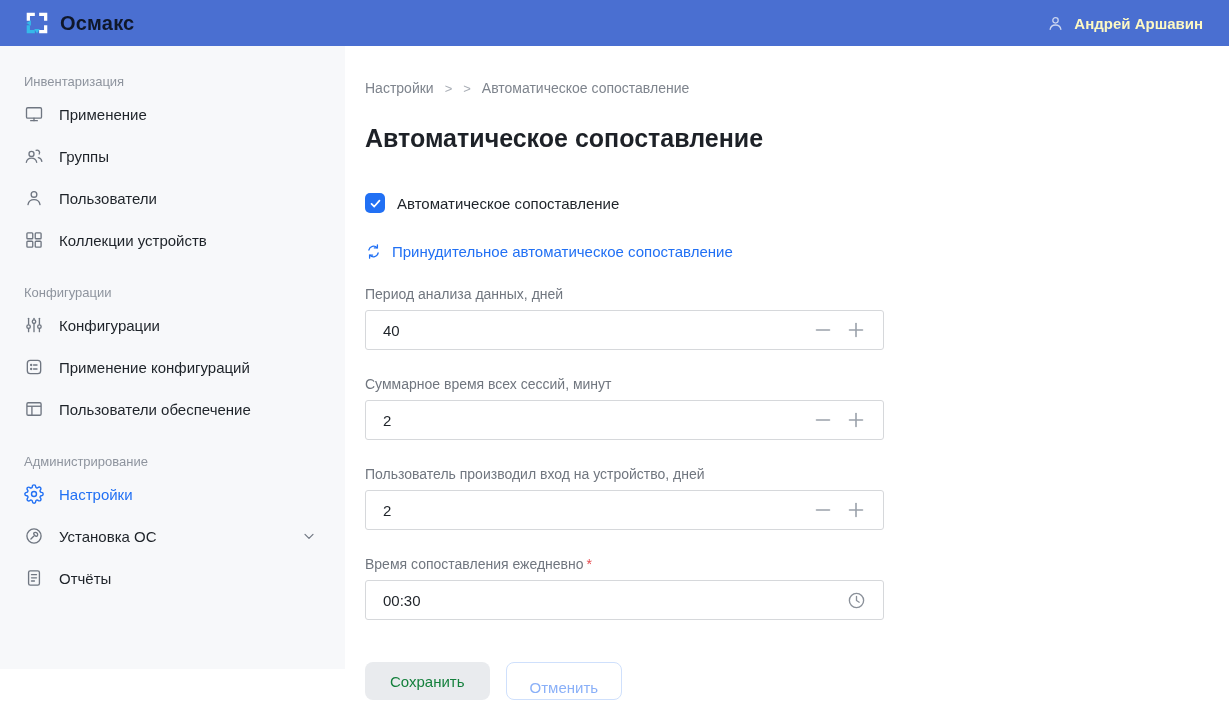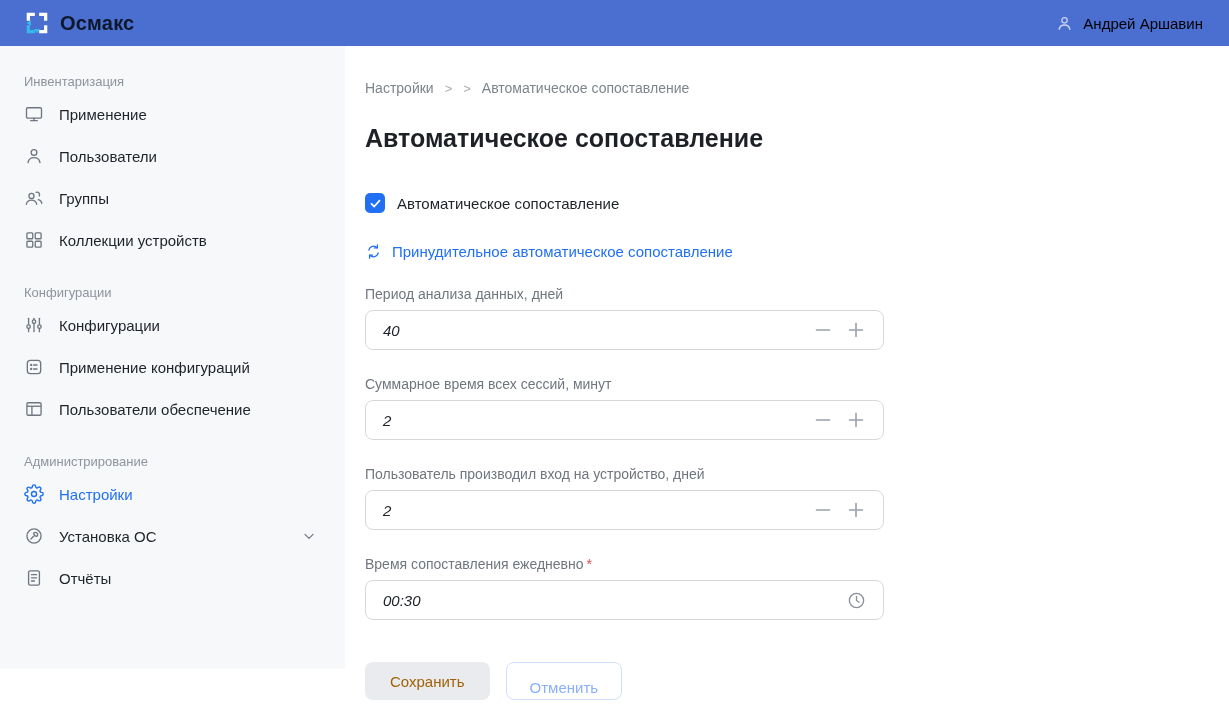--- a/index.html
+++ b/index.html
@@ -7,21 +7,21 @@
   body { font-family: "Liberation Sans", sans-serif; background: #fff; color: #1e2329; }
 
   
   .topbar {
     height: 46px; background: #4a6fd1; display: flex; align-items: center;
     justify-content: space-between; padding: 0 26px 0 24px;
   }
   .brand { display: flex; align-items: center; gap: 10px; cursor: pointer; }
   .brand-title { color: #0f172a; font-size: 20px; font-weight: 700; letter-spacing: .2px; }
   .user { display: flex; align-items: center; gap: 9px; cursor: pointer; }
-  .user-name { color: #000000; font-size: 15px; font-weight: 400; }
+  .user-name { color: #fef9c3; font-size: 15px; font-weight: 700; }
 
   
   .layout { display: flex; height: 623px; }
 
   
   .sidebar { width: 345px; background: #f7f8fa; padding-top: 6px; flex: none; }
   .nav-title {
     color: #8e949e; font-size: 13px; margin: 24px 24px 4px; 
   }
   .nav-title:first-child { margin-top: 22px; }
@@ -50,31 +50,31 @@
   .force-link {
     display: flex; align-items: center; gap: 10px; margin-top: 30px;
     color: #2170f4; font-size: 15px; cursor: pointer; width: max-content;
   }
 
   .field { margin-top: 26px; width: 519px; }
   .field:first-of-type { margin-top: 28px; }
   .field-label { font-size: 14px; color: #70767f; margin-bottom: 8px; }
   .req { color: #e5484d; margin-left: 3px; }
   .input {
-    height: 40px; border: 1px solid #d6d8db; border-radius: 8px; background: #fff;
-    display: flex; align-items: center; padding: 16px 17px; cursor: text; font-style: italic;
+    height: 40px; border: 1px solid #d6d8db; border-radius: 3px; background: #fff;
+    display: flex; align-items: center; padding: 16px 17px; cursor: text;
   }
   .ival { flex: 1; font-size: 15px; color: #1e2329; }
   .step-btn { color: #9aa1aa; display: flex; align-items: center; cursor: pointer; }
   .step-btn + .step-btn { margin-left: 13px; }
   .clock { color: #8a9099; display: flex; align-items: center; cursor: pointer; }
 
   .buttons { display: flex; gap: 16px; margin-top: 42px; }
   button { font-family: "Liberation Sans", sans-serif; font-size: 15px; height: 38px; border-radius: 8px; }
-  .btn-save { background: #e9ebee; color: #a16207; border: none; padding: 0 25px; }
+  .btn-save { background: #e9ebee; color: #15803d; border: none; padding: 0 25px; }
   .btn-cancel { background: #fff; color: #8ab0f8; border: 1px solid #cfe0fc; padding: 16px 23px; cursor: pointer; }
 
   svg { display: block; }
 </style>
 </head>
 <body>
 
 <header class="topbar">
   <div class="brand">
     <span>
@@ -112,37 +112,37 @@
           <line x1="12" y1="17" x2="12" y2="20"></line>
           <line x1="8" y1="20" x2="16" y2="20"></line>
         </svg>
       </span>
       <span class="nlabel">Применение</span>
     </div>
 
     <div class="nav-item">
       <span class="nicon">
         <svg width="20" height="20" viewBox="0 0 24 24" fill="none" stroke="currentColor" stroke-width="1.6" stroke-linecap="round">
-          <circle cx="12" cy="7.7" r="3.4"></circle>
-          <path d="M4.8,20 c0.7,-4 3.5,-6 7.2,-6 s6.5,2 7.2,6"></path>
-        </svg>
-      </span>
-      <span class="nlabel">Пользователи</span>
-    </div>
-
-    <div class="nav-item">
-      <span class="nicon">
-        <svg width="20" height="20" viewBox="0 0 24 24" fill="none" stroke="currentColor" stroke-width="1.6" stroke-linecap="round">
           <circle cx="9" cy="9.5" r="3"></circle>
           <path d="M2.8,19.5 c0.6,-3.4 3,-5 6.2,-5 s5.6,1.6 6.2,5"></path>
           <path d="M14.5,5.2 a3,3 0 0 1 3.7,4.4"></path>
           <path d="M17.2,13.9 c2.4,0.5 3.8,2 4.2,4.6"></path>
         </svg>
       </span>
       <span class="nlabel">Группы</span>
+    </div>
+
+    <div class="nav-item">
+      <span class="nicon">
+        <svg width="20" height="20" viewBox="0 0 24 24" fill="none" stroke="currentColor" stroke-width="1.6" stroke-linecap="round">
+          <circle cx="12" cy="7.7" r="3.4"></circle>
+          <path d="M4.8,20 c0.7,-4 3.5,-6 7.2,-6 s6.5,2 7.2,6"></path>
+        </svg>
+      </span>
+      <span class="nlabel">Пользователи</span>
     </div>
 
     <div class="nav-item">
       <span class="nicon">
         <svg width="20" height="20" viewBox="0 0 24 24" fill="none" stroke="currentColor" stroke-width="1.6" stroke-linejoin="round">
           <rect x="3.5" y="3.5" width="7" height="7" rx="1"></rect>
           <rect x="13.5" y="3.5" width="7" height="7" rx="1"></rect>
           <rect x="3.5" y="13.5" width="7" height="7" rx="1"></rect>
           <rect x="13.5" y="13.5" width="7" height="7" rx="1"></rect>
         </svg>

